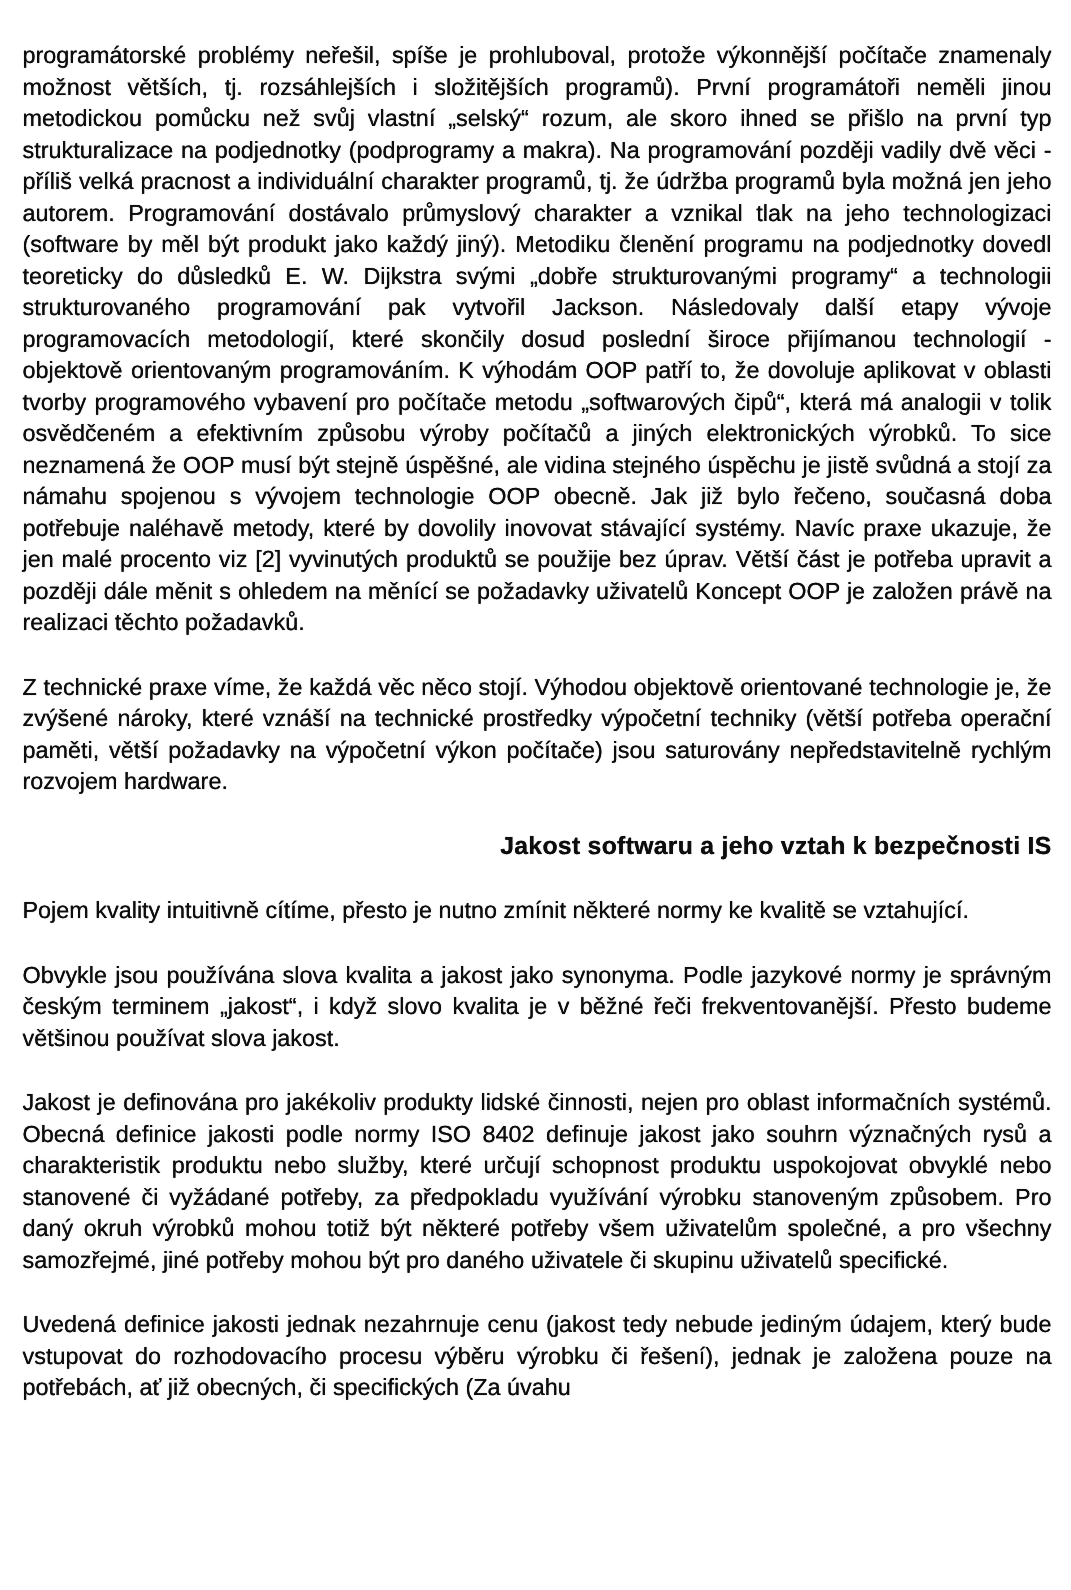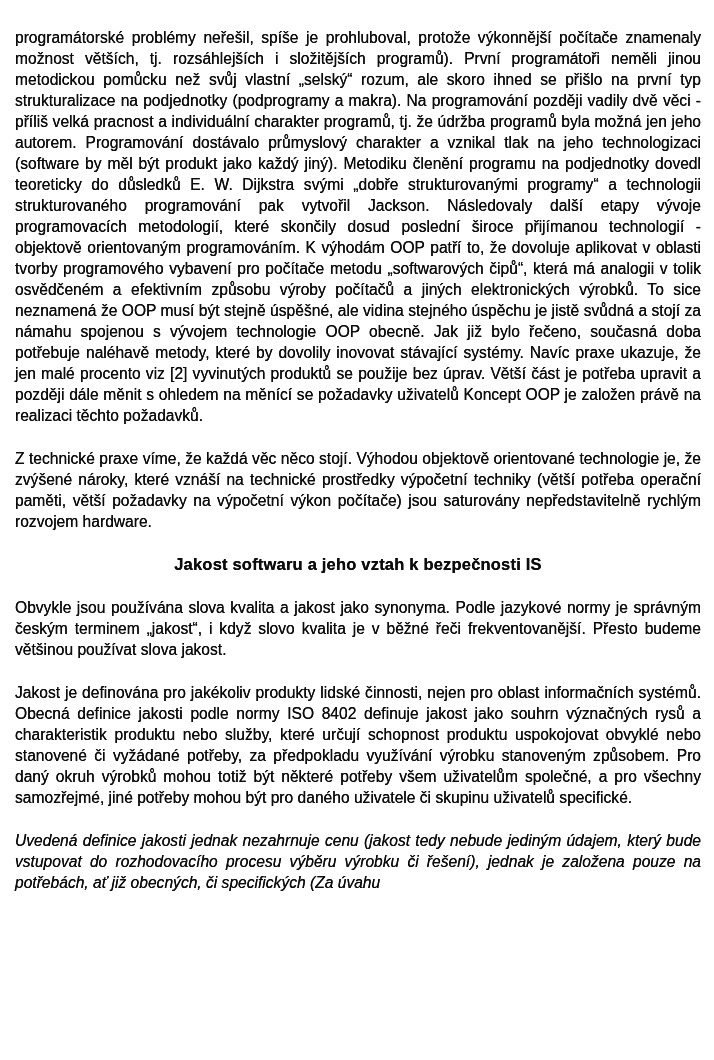--- a/index.html
+++ b/index.html
@@ -21,43 +21,43 @@
     color: #0d0d0d;
     
     text-shadow: 0 0 0.45px #000;
   }
   .para {
     margin: 0 0 22px 0;
     text-align: justify;
   }
   .para:last-child {
     margin-bottom: 0;
-    font-style: italic;
   }
   .section-heading {
     margin: 0 0 22px 0;
     font-size: 16.5px;
     font-weight: bold;
-    text-align: center;
+    text-align: right;
     letter-spacing: 0.2px;
   }
   .em {
   }
 </style>
 </head>
 <body>
 
 <div class="page">
 
   <p class="para"><span>programátorské problémy neřešil, spíše je prohluboval, protože výkonnější počítače znamenaly možnost větších, tj. rozsáhlejších i složitějších programů). První programátoři neměli jinou metodickou pomůcku než svůj vlastní „selský“ rozum, ale skoro ihned se přišlo na první typ strukturalizace na podjednotky (podprogramy a makra). Na programování později vadily dvě věci - příliš velká pracnost a individuální charakter programů, tj. že údržba programů byla možná jen jeho autorem. Programování dostávalo průmyslový charakter a vznikal tlak na jeho technologizaci (software by měl být produkt jako každý jiný). Metodiku členění programu na podjednotky dovedl teoreticky do důsledků E. W. Dijkstra svými „dobře strukturovanými programy“ a technologii strukturovaného programování pak vytvořil Jackson. Následovaly další etapy vývoje programovacích metodologií, které skončily dosud poslední široce přijímanou technologií - </span><span class="em">objektově orientovaným programováním</span><span>. K výhodám OOP patří to, že dovoluje aplikovat v oblasti tvorby programového vybavení pro počítače metodu „softwarových čipů“, která má analogii v tolik osvědčeném a efektivním způsobu výroby počítačů a jiných elektronických výrobků. To sice neznamená že OOP musí být stejně úspěšné, ale vidina stejného úspěchu je jistě svůdná a stojí za námahu spojenou s vývojem technologie OOP obecně. Jak již bylo řečeno, současná doba potřebuje naléhavě metody, které by dovolily inovovat stávající systémy. Navíc praxe ukazuje, že jen malé procento viz [2] vyvinutých produktů se použije bez úprav. Větší část je potřeba upravit a později dále měnit s ohledem na měnící se požadavky uživatelů  Koncept OOP je založen právě na realizaci těchto požadavků.</span></p>
 
   <p class="para">Z technické praxe víme, že každá věc něco stojí. Výhodou objektově orientované technologie je, že zvýšené nároky, které vznáší na technické prostředky výpočetní techniky (větší potřeba operační paměti, větší požadavky na výpočetní výkon počítače) jsou saturovány nepředstavitelně rychlým rozvojem hardware.</p>
 
   <h2 class="section-heading">Jakost softwaru a jeho vztah k bezpečnosti IS</h2>
 
+  <p class="para">Pojem kvality intuitivně cítíme, přesto je nutno zmínit některé normy ke kvalitě se vztahující.</p>
 
   <p class="para">Obvykle jsou používána slova kvalita a jakost jako synonyma. Podle jazykové normy je správným českým terminem „jakost“, i když slovo kvalita je v běžné řeči frekventovanější. Přesto budeme většinou používat slova jakost.</p>
 
   <p class="para">Jakost je definována pro jakékoliv produkty lidské činnosti, nejen pro oblast informačních systémů. Obecná definice jakosti podle normy ISO 8402 definuje jakost jako souhrn význačných rysů a charakteristik produktu nebo služby, které určují schopnost produktu uspokojovat obvyklé nebo stanovené či vyžádané potřeby, za předpokladu využívání výrobku stanoveným způsobem. Pro daný okruh výrobků mohou totiž být některé potřeby všem uživatelům společné, a pro všechny samozřejmé, jiné potřeby mohou být pro daného uživatele či skupinu uživatelů specifické.</p>
 
   <p class="para">Uvedená definice jakosti jednak nezahrnuje cenu (jakost tedy nebude jediným údajem, který bude vstupovat do rozhodovacího procesu výběru výrobku či řešení), jednak je založena pouze na potřebách, ať již obecných, či specifických (Za úvahu</p>
 
 </div>
 
 </body></html>

